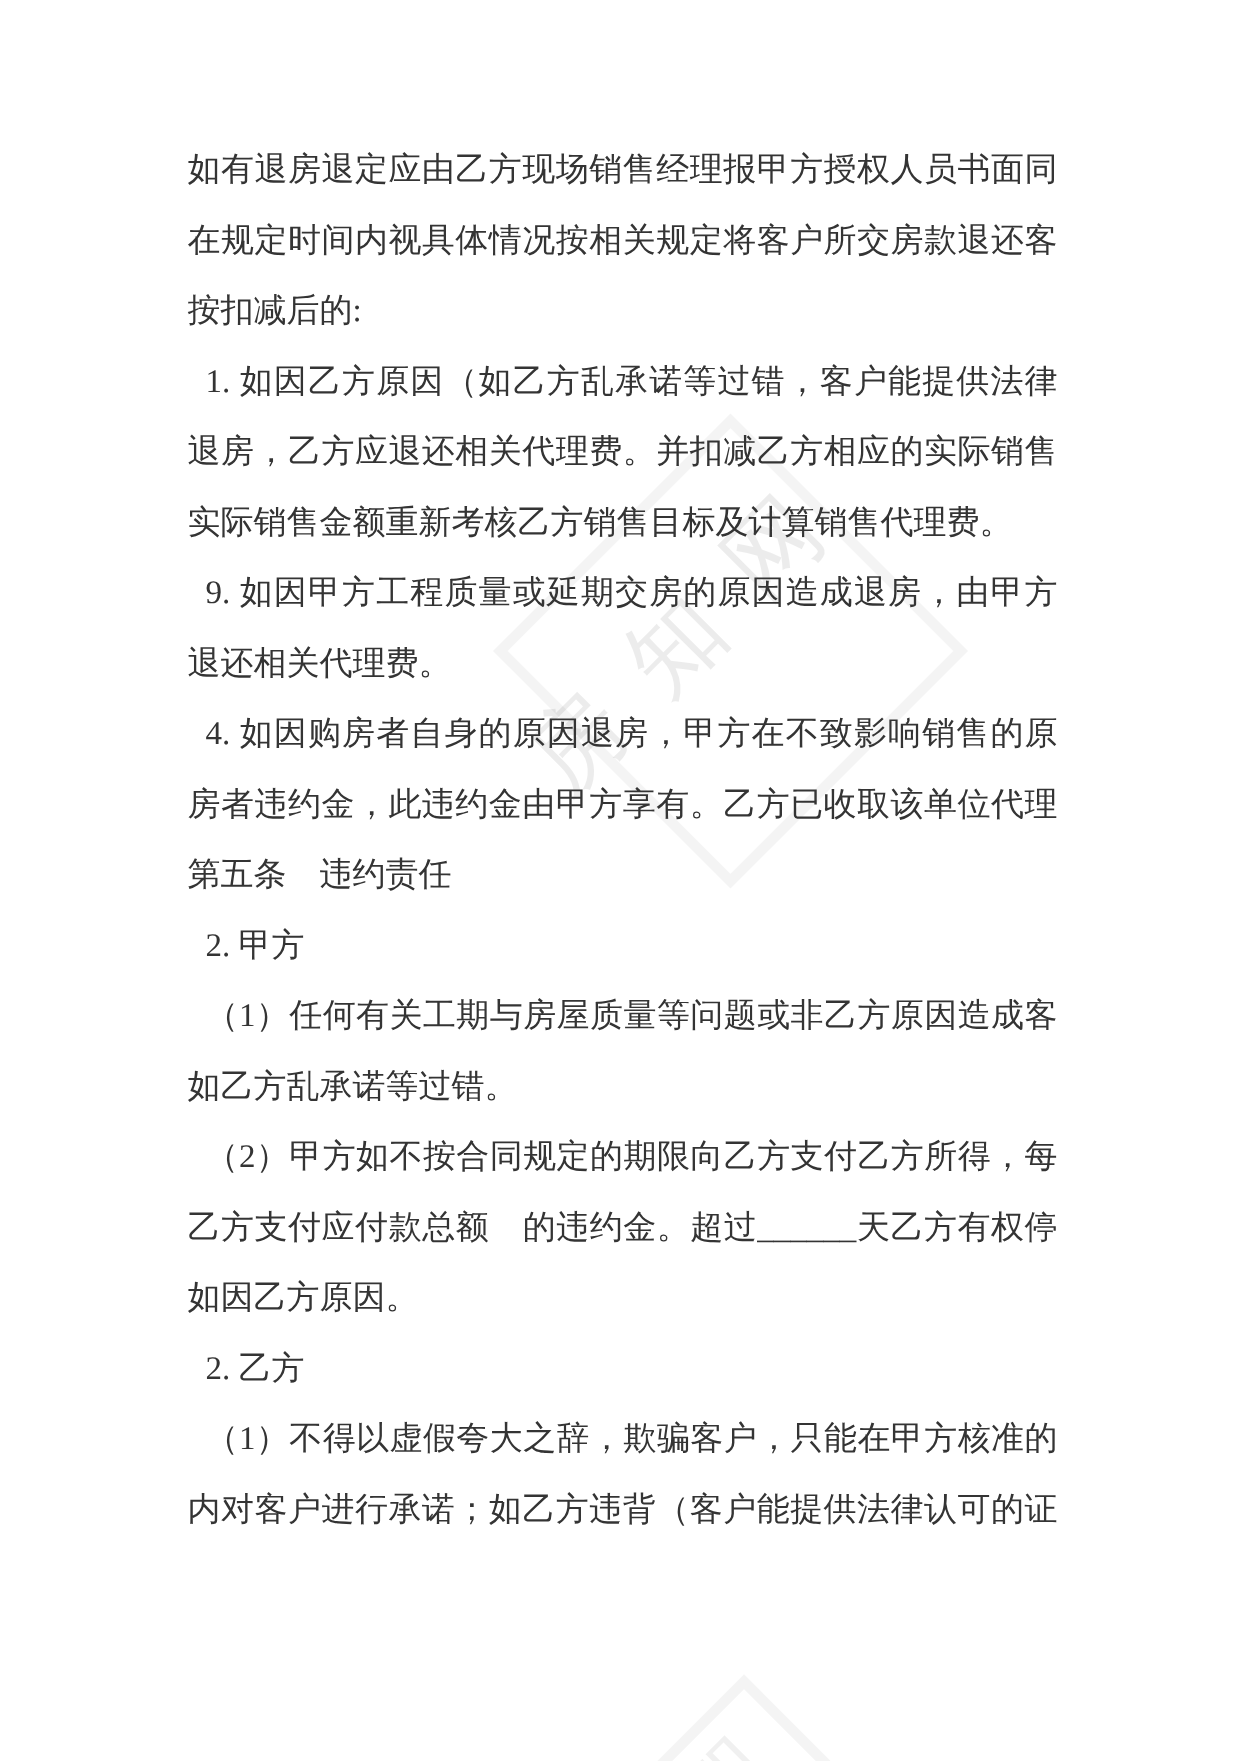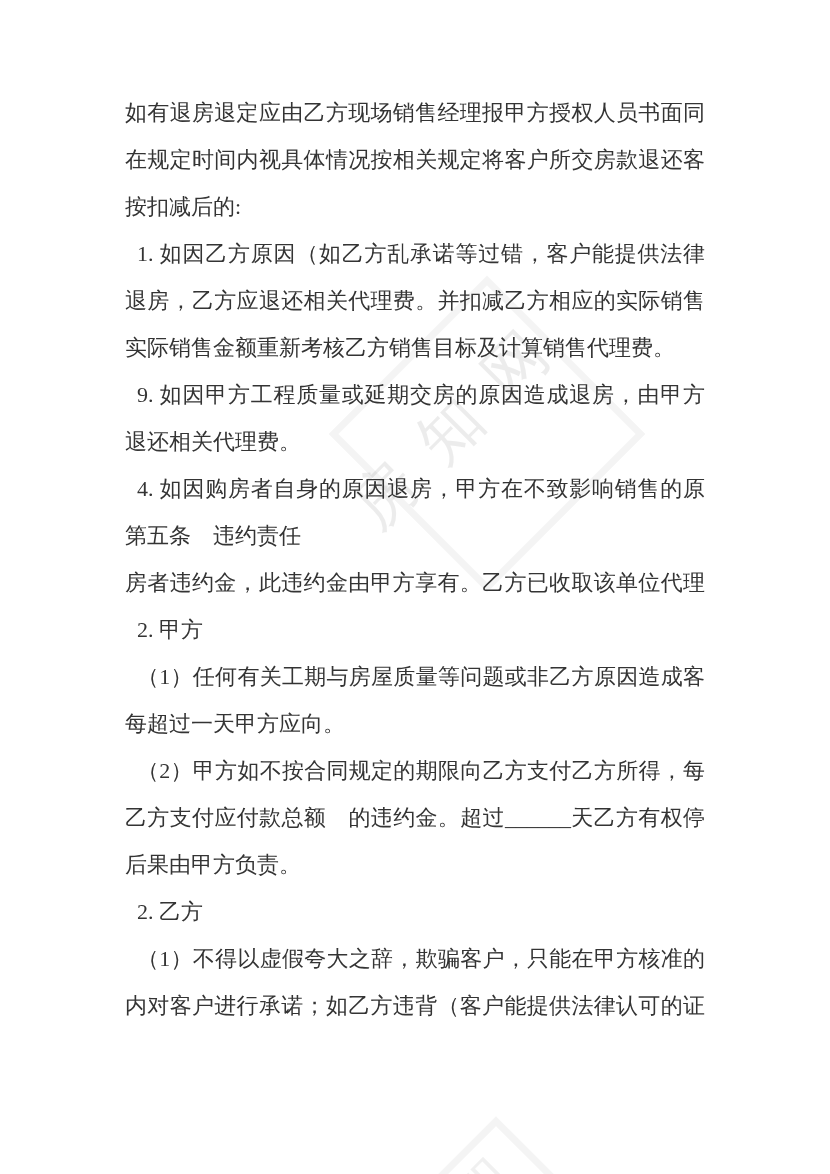--- a/index.html
+++ b/index.html
@@ -104,26 +104,26 @@
   <div class="doc" id="doc">
       <div class="line just">如有退房退定应由乙方现场销售经理报甲方授权人员书面同意。甲、乙双方应</div>
       <div class="line just">在规定时间内视具体情况按相关规定将客户所交房款退还客户，如乙方违背</div>
       <div class="line">按扣减后的:</div>
       <div class="line just ind">1. 如因乙方原因（如乙方乱承诺等过错，客户能提供法律认可的证据）造成</div>
       <div class="line just">退房，乙方应退还相关代理费。并扣减乙方相应的实际销售金额，按扣减后的</div>
       <div class="line">实际销售金额重新考核乙方销售目标及计算销售代理费。</div>
       <div class="line just ind">9. 如因甲方工程质量或延期交房的原因造成退房，由甲方承担责任，乙方不</div>
       <div class="line">退还相关代理费。</div>
       <div class="line just ind">4. 如因购房者自身的原因退房，甲方在不致影响销售的原则下可酌情收取购</div>
+      <div class="line">房者违约金，此违约金由甲方享有。乙方已收取该单位代理费不予退还。</div>
       <div class="line">第五条　违约责任</div>
-      <div class="line">房者违约金，此违约金由甲方享有。乙方已收取该单位代理费不予退还。</div>
       <div class="line ind">2. 甲方</div>
       <div class="line just ind">（1）任何有关工期与房屋质量等问题或非乙方原因造成客户与甲方的纠纷，</div>
-      <div class="line">每超过一天甲方应向。</div>
+      <div class="line">如乙方乱承诺等过错。</div>
       <div class="line just ind">（2）甲方如不按合同规定的期限向乙方支付乙方所得，每超过一天甲方应向</div>
       <div class="line just">乙方支付应付款总额　的违约金。超过______天乙方有权停止工作，其造成的</div>
-      <div class="line">后果由甲方负责。</div>
+      <div class="line">如因乙方原因。</div>
       <div class="line ind">2. 乙方</div>
       <div class="line just ind">（1）不得以虚假夸大之辞，欺骗客户，只能在甲方核准的书面宣传资料范围</div>
       <div class="line just">内对客户进行承诺；如乙方违背（客户能提供法律认可的证据），所造成的后</div>
     </div>
 
 </div>
 
 </body></html>

